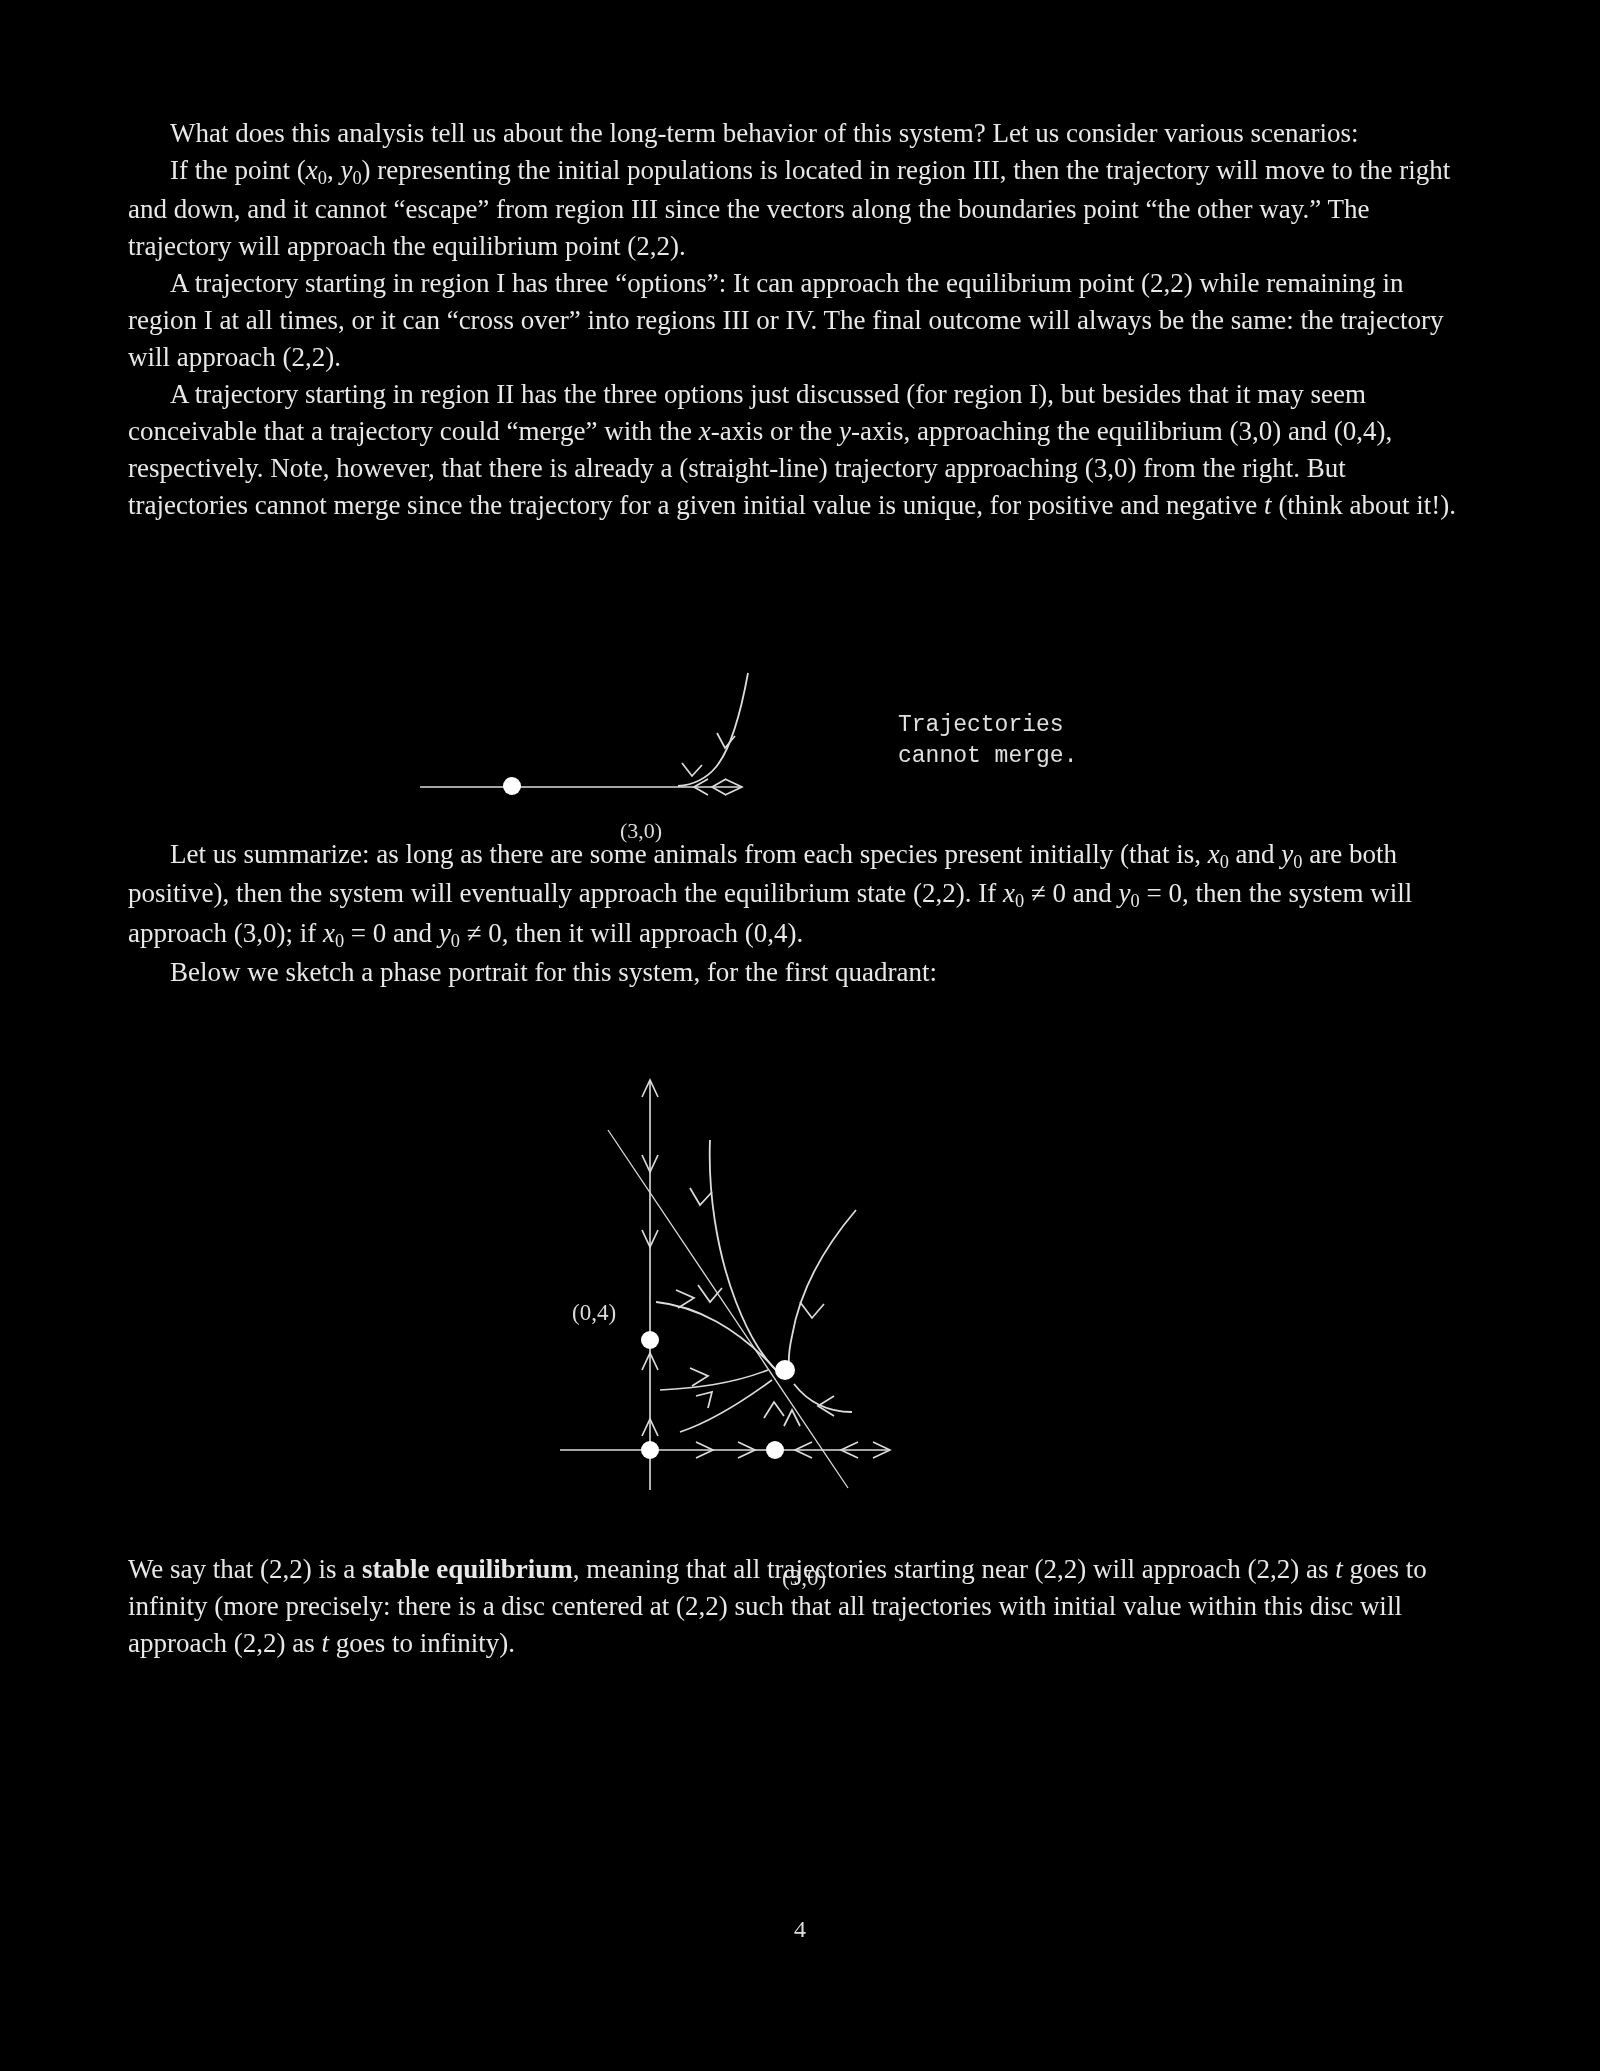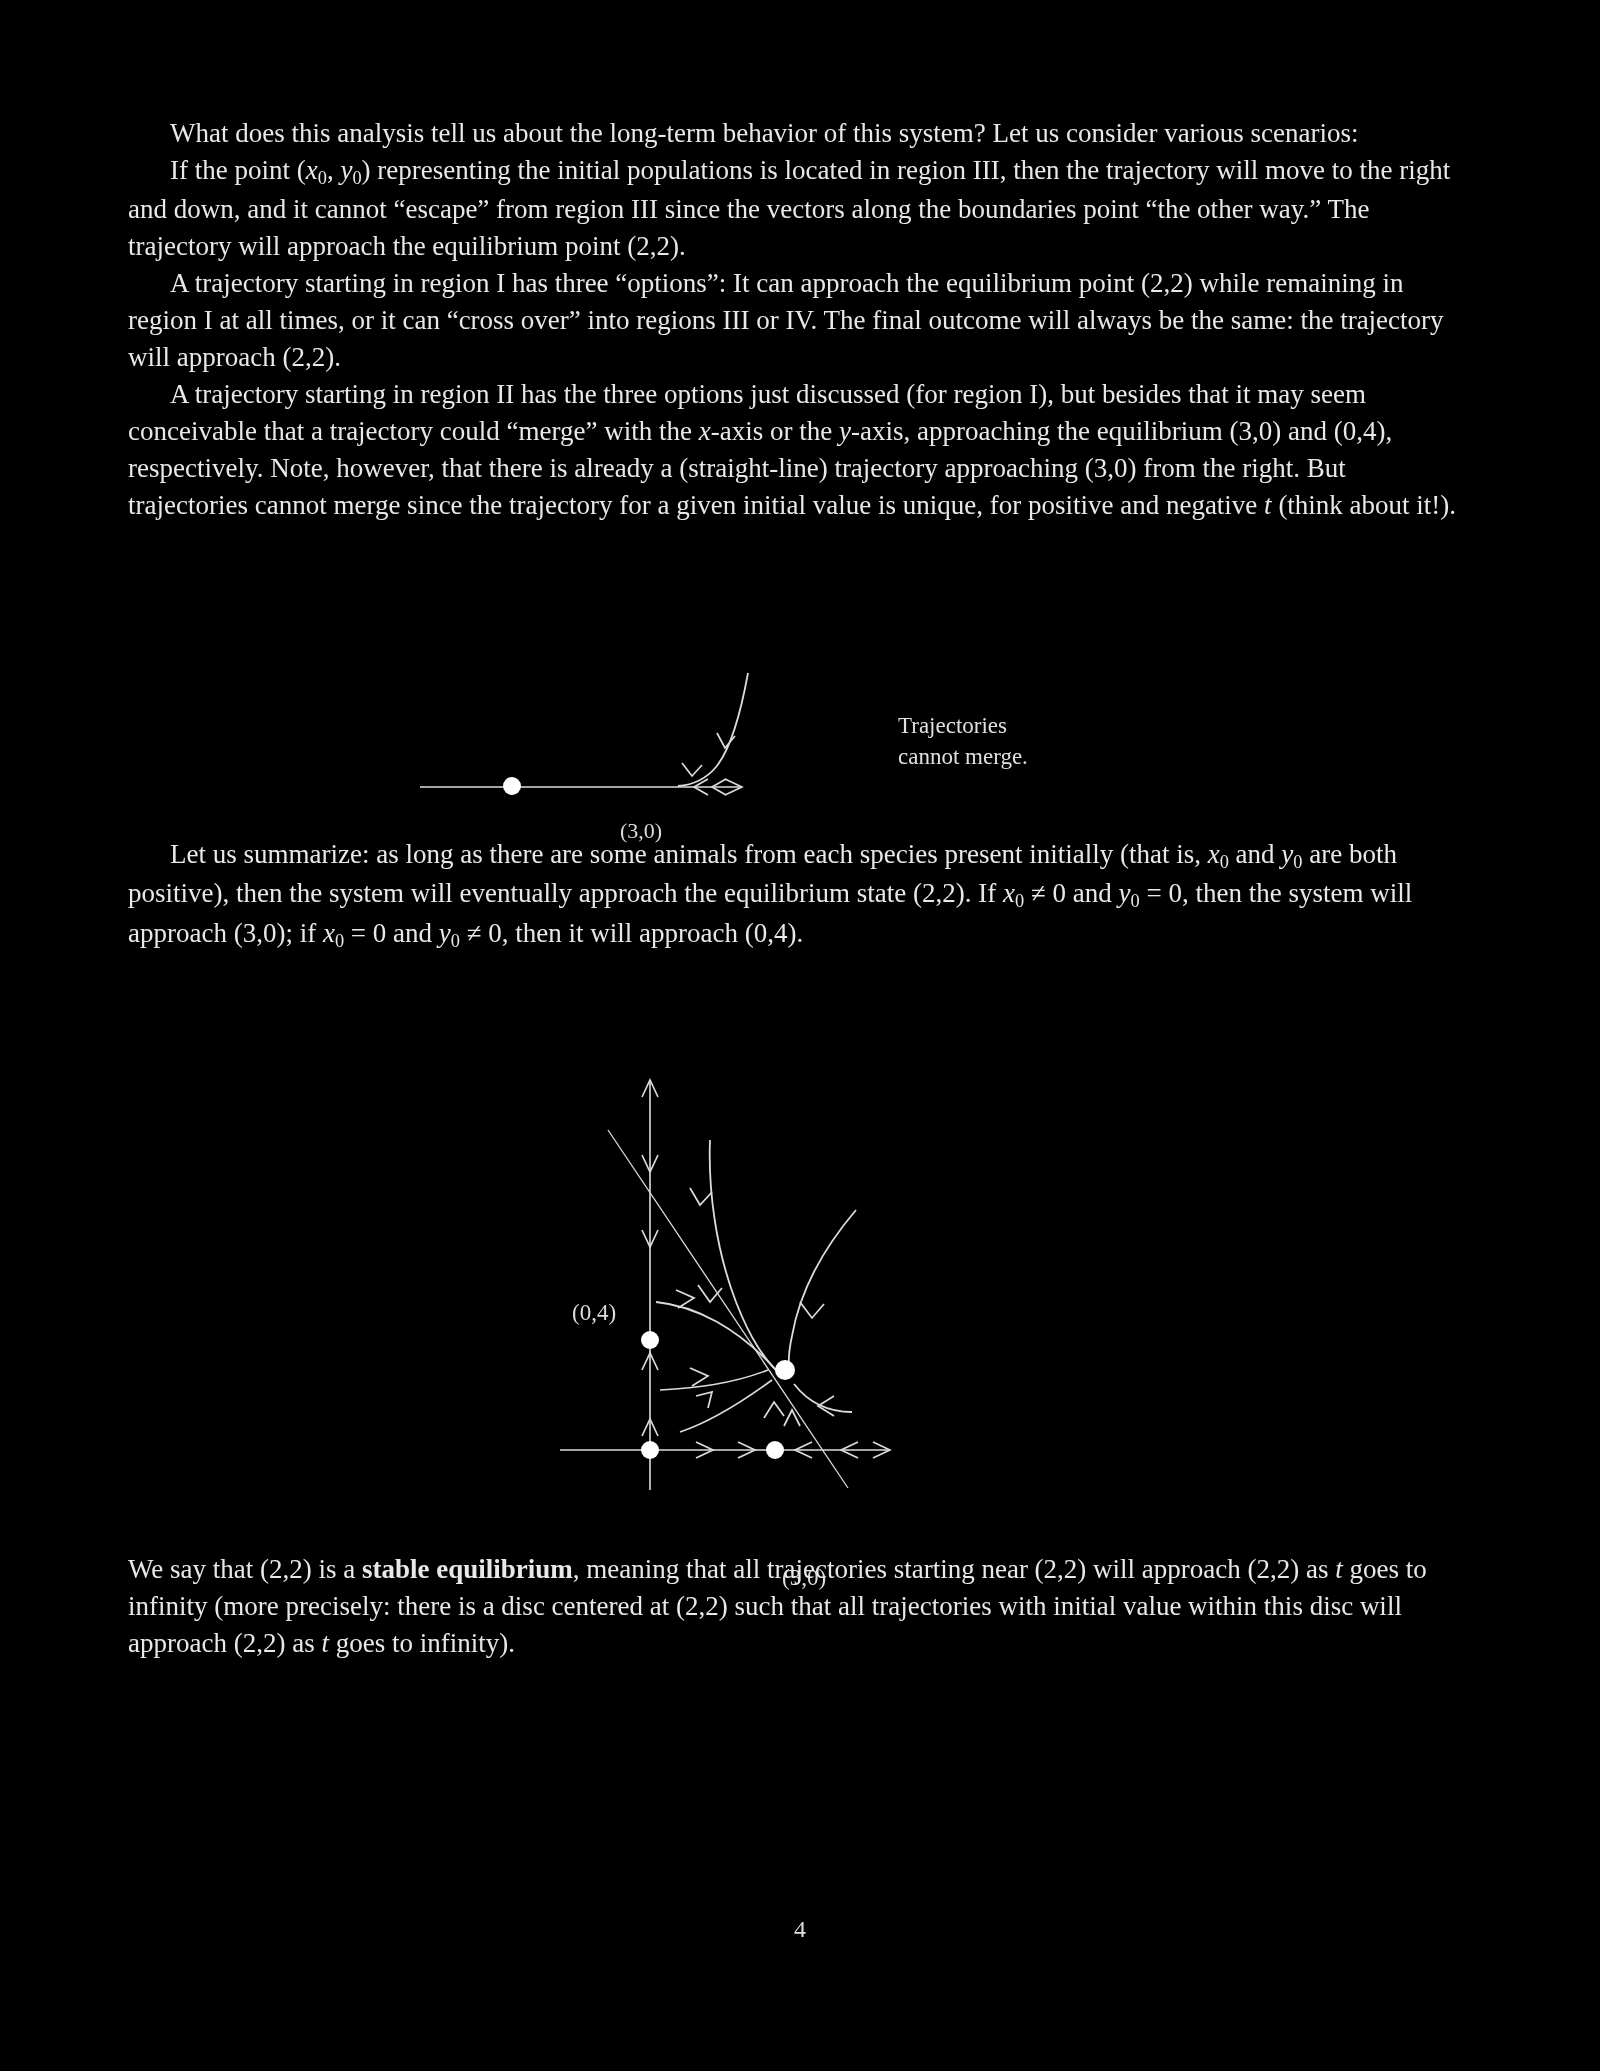--- a/index.html
+++ b/index.html
@@ -53,20 +53,21 @@
     width: 760px;
     height: 200px;
   }
   .fig1-caption {
     position: absolute;
     left: 898px;
     top: 710px;
     font-size: 23px;
     line-height: 1.35;
     color: #e0e0e0;
+    font-family: Liberation Mono, monospace;
   }
   .fig1-label {
     position: absolute;
     left: 620px;
     top: 818px;
     font-size: 22px;
     color: #dcdcdc;
   }
 
   .fig2 {
@@ -149,20 +150,23 @@
     <div>cannot merge.</div>
   </div>
   <div class="fig1-label">(3,0)</div>
 
   <div class="text-col block2">
     <p class="ind">
       Let us summarize: as long as there are some animals from each species present initially (that is, <span class="i">x</span><sub>0</sub> and
       <span class="i">y</span><sub>0</sub> are both positive), then the system will eventually approach the equilibrium state (2,2). If <span class="i">x</span><sub>0</sub> ≠ 0 and
       <span class="i">y</span><sub>0</sub> = 0, then the system will approach (3,0); if <span class="i">x</span><sub>0</sub> = 0 and <span class="i">y</span><sub>0</sub> ≠ 0, then it will approach (0,4).
     </p>
+    <p class="ind">
+      Below we sketch a phase portrait for this system, for the first quadrant:
+    </p>
   </div>
 
   <div class="fig2">
     <svg width="600" height="590" viewBox="0 0 600 590">
       <g stroke="#dcdcdc" fill="none" stroke-width="1.6">
 
         <line x1="150" y1="40" x2="150" y2="450"></line>
         <path d="M142,57 L150,40 L158,57"></path>
 
         <line x1="60" y1="410" x2="390" y2="410"></line>

